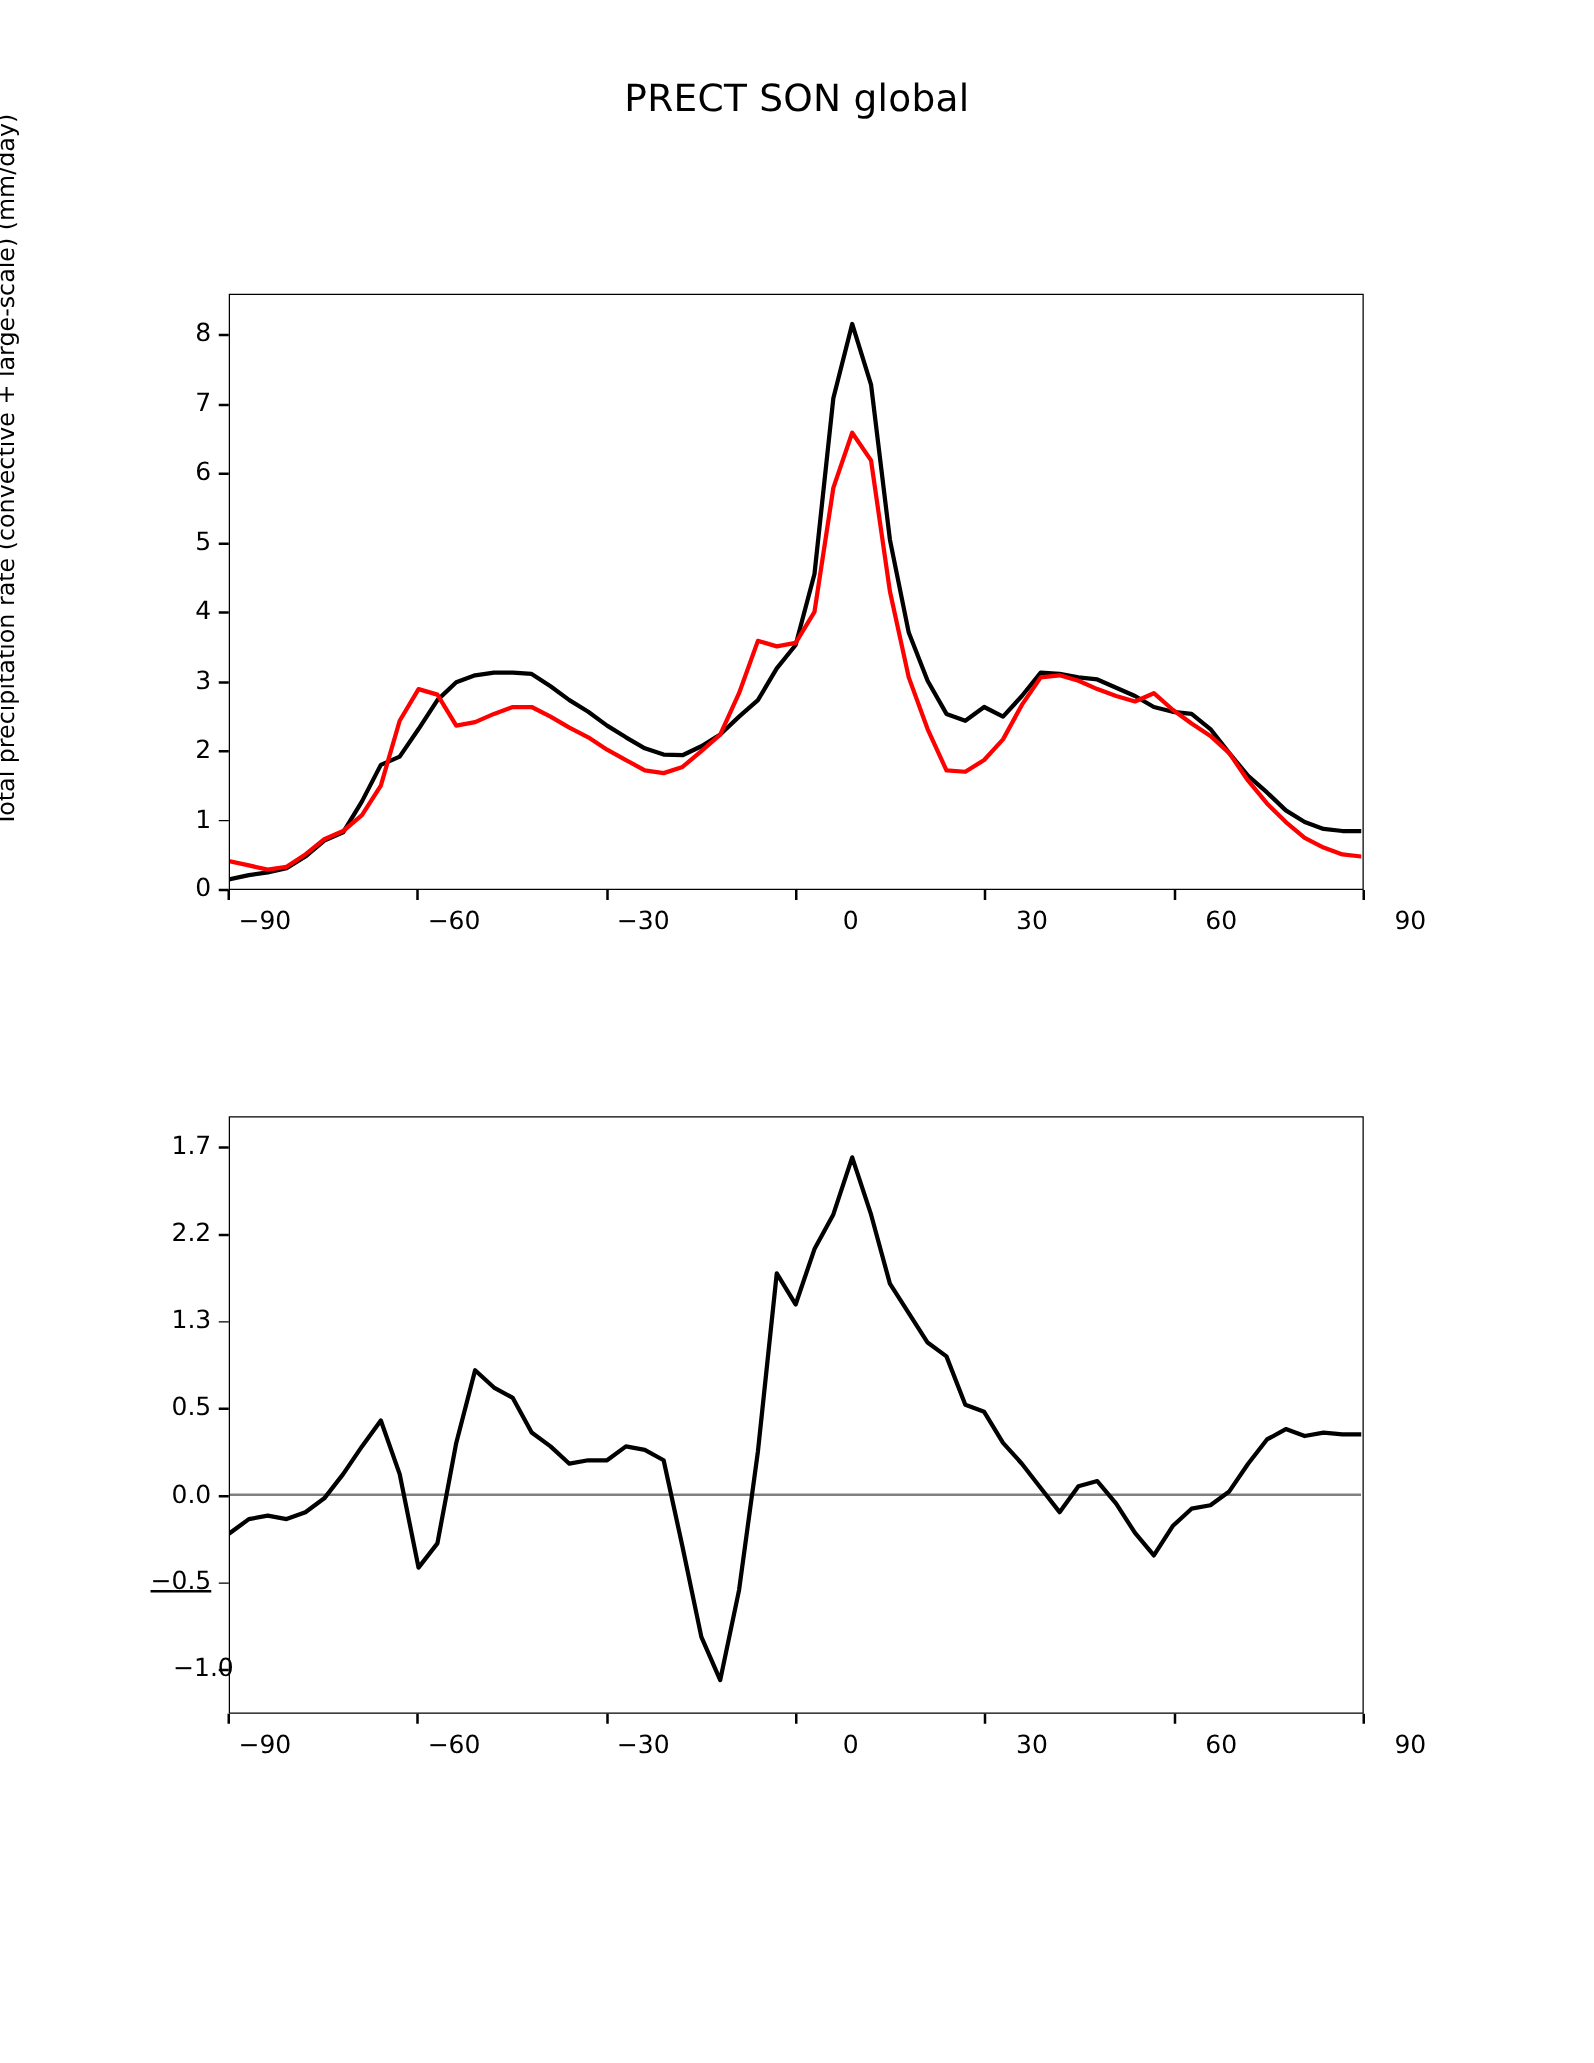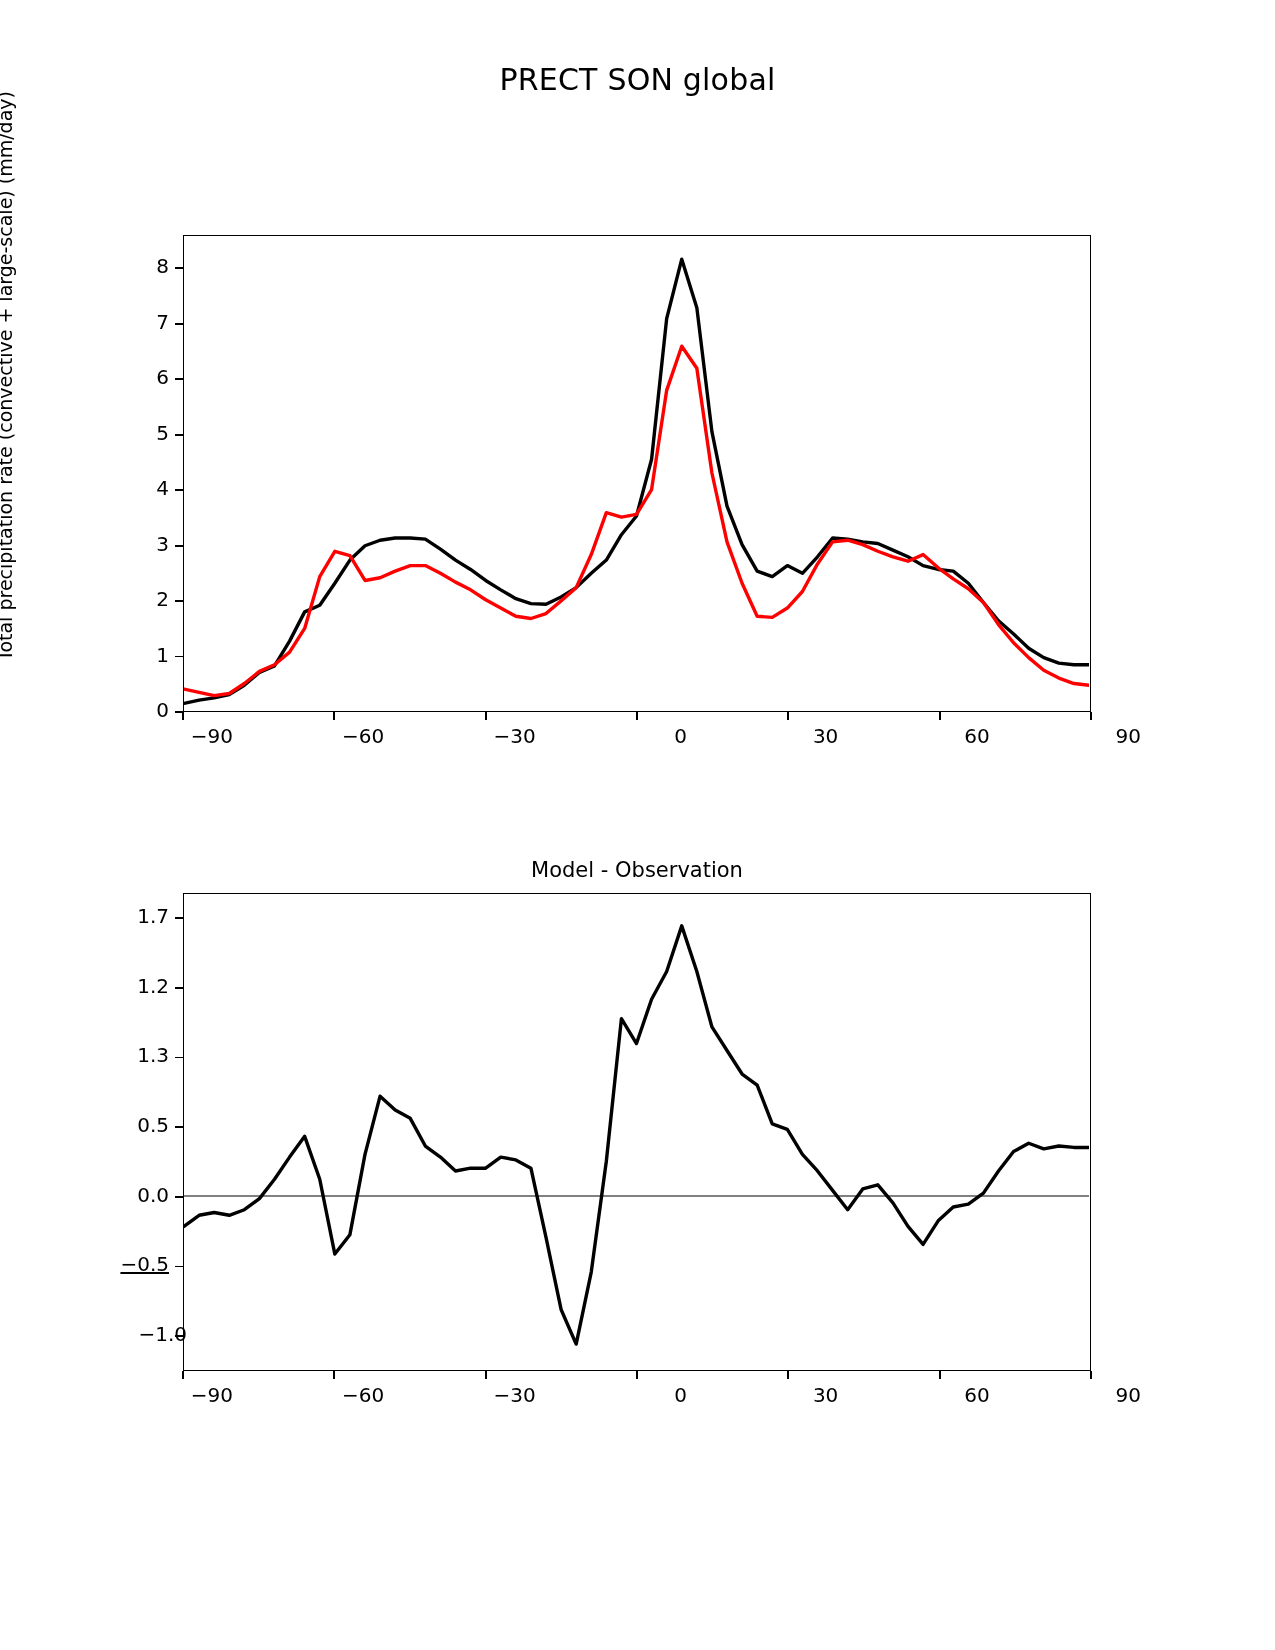--- a/index.html
+++ b/index.html
@@ -149,21 +149,20 @@
       <div style="position: absolute; left: 175px; top: 433.774px; width: 8px; height: 1.8px; background: rgb(0, 0, 0);"></div>
       <div class="ytick-label" style="left: 53px; top: 420.674px; width: 116px;">5</div>
       <div style="position: absolute; left: 175px; top: 378.309px; width: 8px; height: 1.8px; background: rgb(0, 0, 0);"></div>
       <div class="ytick-label" style="left: 53px; top: 365.209px; width: 116px;">6</div>
       <div style="position: absolute; left: 175px; top: 322.844px; width: 8px; height: 1.8px; background: rgb(0, 0, 0);"></div>
       <div class="ytick-label" style="left: 53px; top: 309.744px; width: 116px;">7</div>
       <div style="position: absolute; left: 175px; top: 267.379px; width: 8px; height: 1.8px; background: rgb(0, 0, 0);"></div>
       <div class="ytick-label" style="left: 53px; top: 254.279px; width: 116px;">8</div>
     </div>
 
-  <div class="panel2-title">Model - Observation</div>
 
   <div class="panel2">
     <svg id="svg2" width="905" height="475" viewBox="0 0 905 475">
         <line x1="0" x2="905" y1="301.8950437317784" y2="301.8950437317784" stroke="#808080" stroke-width="2"></line>
         <polyline points="0.00,332.36 15.08,321.28 30.17,318.51 45.25,321.28 60.33,315.74 75.42,304.66 90.50,285.28 105.58,263.12 120.67,242.35 135.75,285.28 150.83,360.06 165.92,340.67 181.00,260.35 196.08,202.19 211.17,216.03 226.25,224.34 241.33,252.04 256.42,263.12 271.50,276.97 286.58,274.20 301.67,274.20 316.75,263.12 331.83,265.89 346.92,274.20 362.00,343.44 377.08,415.45 392.17,450.07 407.25,378.06 422.33,267.27 437.42,124.64 452.50,149.56 467.58,105.25 482.67,77.55 497.75,31.85 512.83,77.55 527.92,132.94 543.00,156.49 558.08,180.03 573.17,191.11 588.25,229.88 603.33,235.42 618.42,260.35 633.50,276.97 648.58,296.36 663.67,315.74 678.75,294.97 693.83,290.82 708.92,308.82 724.00,332.36 739.08,350.36 754.17,326.82 769.25,312.97 784.33,310.20 799.42,299.13 814.50,276.97 829.58,257.58 844.67,249.27 859.75,254.81 874.83,252.04 889.92,253.43 905.00,253.43" fill="none" stroke="#000000" stroke-width="3.4" stroke-linejoin="round" stroke-linecap="round"></polyline>
       </svg>
   </div>
 
   <div id="p2-xticks">
       <div style="position: absolute; left: 182.1px; top: 1371px; width: 1.8px; height: 8px; background: rgb(0, 0, 0);"></div>
@@ -186,18 +185,18 @@
       <div class="ytick-label" style="left: 71px; top: 1322.16px; width: 116px;">−1.0</div>
       <div style="position: absolute; left: 175px; top: 1265.58px; width: 8px; height: 1.8px; background: rgb(0, 0, 0);"></div>
       <div class="ytick-label" style="left: 53px; top: 1252.48px; width: 116px; text-decoration: underline;">−0.5</div>
       <div style="position: absolute; left: 175px; top: 1195.9px; width: 8px; height: 1.8px; background: rgb(0, 0, 0);"></div>
       <div class="ytick-label" style="left: 53px; top: 1182.8px; width: 116px;">0.0</div>
       <div style="position: absolute; left: 175px; top: 1126.22px; width: 8px; height: 1.8px; background: rgb(0, 0, 0);"></div>
       <div class="ytick-label" style="left: 53px; top: 1113.12px; width: 116px;">0.5</div>
       <div style="position: absolute; left: 175px; top: 1056.54px; width: 8px; height: 1.8px; background: rgb(0, 0, 0);"></div>
       <div class="ytick-label" style="left: 53px; top: 1043.44px; width: 116px;">1.3</div>
       <div style="position: absolute; left: 175px; top: 986.864px; width: 8px; height: 1.8px; background: rgb(0, 0, 0);"></div>
-      <div class="ytick-label" style="left: 53px; top: 973.764px; width: 116px;">1.2</div>
+      <div class="ytick-label" style="left: 53px; top: 973.764px; width: 116px;">2.2</div>
       <div style="position: absolute; left: 175px; top: 917.185px; width: 8px; height: 1.8px; background: rgb(0, 0, 0);"></div>
       <div class="ytick-label" style="left: 53px; top: 904.085px; width: 116px;">1.7</div>
     </div>
 
 </div>
 
 </body></html>

